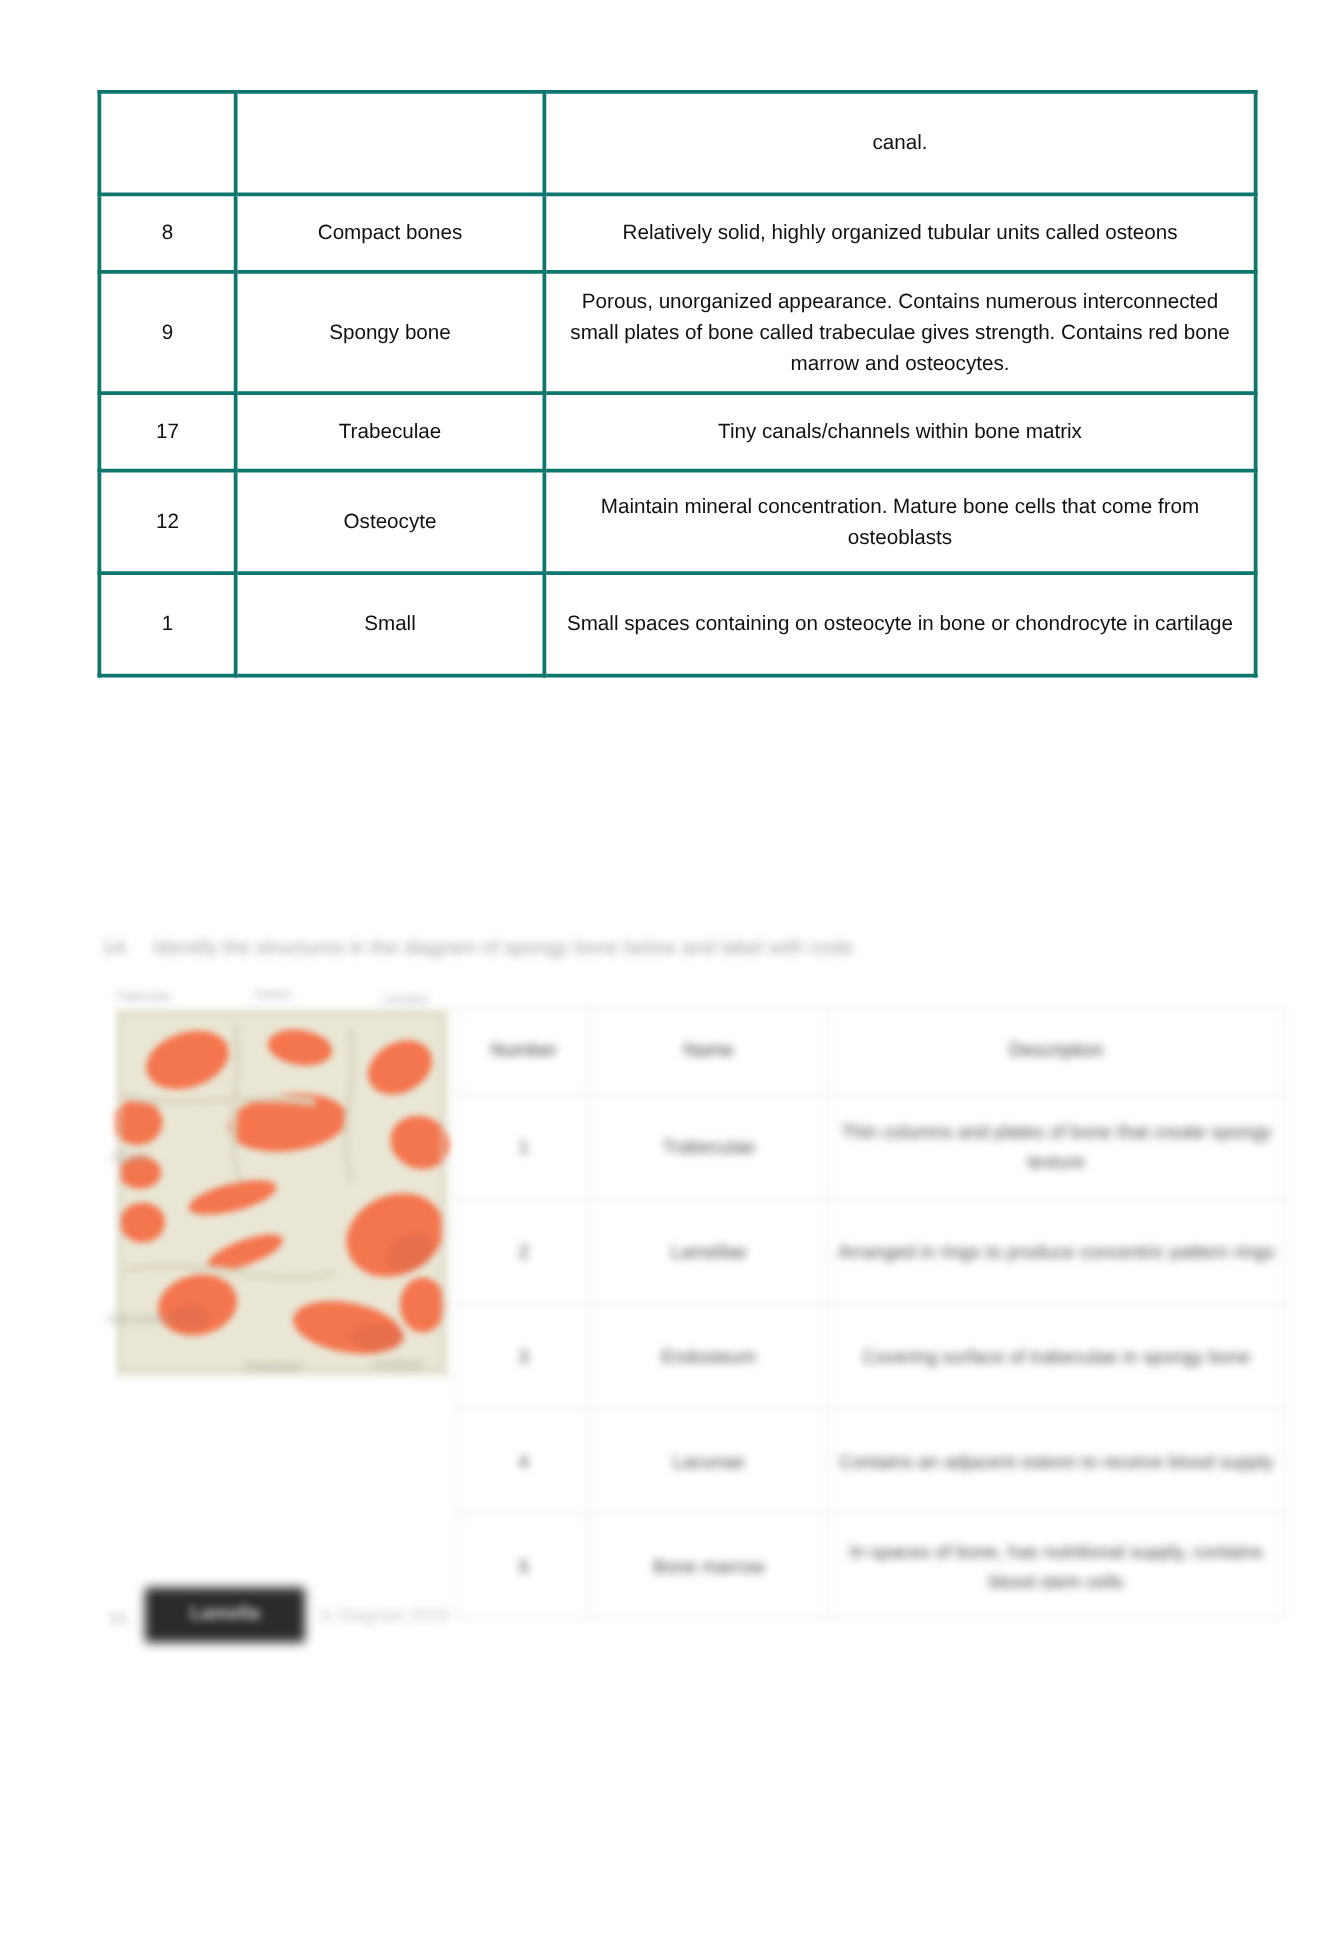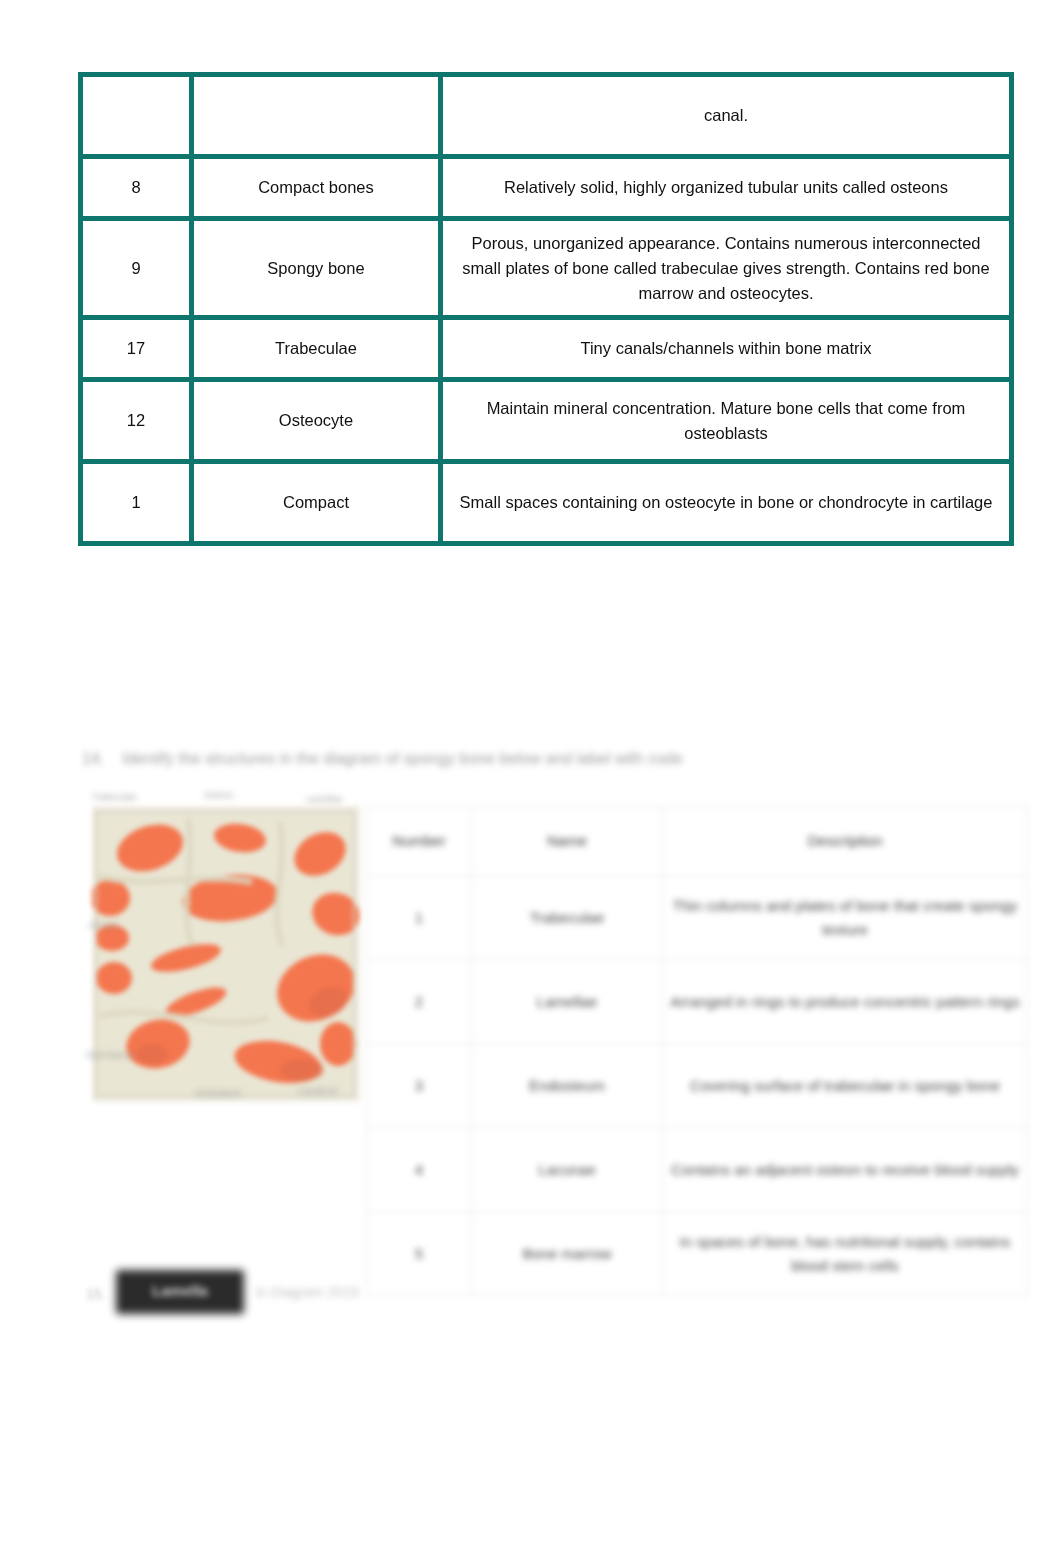--- a/index.html
+++ b/index.html
@@ -26,21 +26,21 @@
   
   .table1 {
     position: absolute;
     left: 78px;
     top: 72px;
     width: 868px;
     border-collapse: collapse;
     table-layout: fixed;
   }
   .table1 td {
-    border: 5px solid #0f766e;
+    border: 3px solid #0f766e;
     padding: 10px 8px;
     text-align: center;
     vertical-align: middle;
     font-size: 16.5px;
     line-height: 1.5;
     color: #111111;
     background: #ffffff;
   }
   .t1-c1 { width: 90px; }
   .t1-c2 { width: 228px; }
@@ -194,21 +194,21 @@
         <td class="t1-c2">Trabeculae</td>
         <td class="t1-c3">Tiny canals/channels within bone matrix</td>
       </tr>
       <tr class="row-tall">
         <td class="t1-c1">12</td>
         <td class="t1-c2">Osteocyte</td>
         <td class="t1-c3">Maintain mineral concentration. Mature bone cells that come from osteoblasts</td>
       </tr>
       <tr class="row-tall">
         <td class="t1-c1">1</td>
-        <td class="t1-c2">Compact</td>
+        <td class="t1-c2">Small</td>
         <td class="t1-c3">Small spaces containing on osteocyte in bone or chondrocyte in cartilage</td>
       </tr>
     </tbody>
   </table>
 
   <div class="instruction">
     <span class="num">14.</span><span>Identify the structures in the diagram of spongy bone below and label with code</span>
   </div>
 
   <div class="bone-figure">

